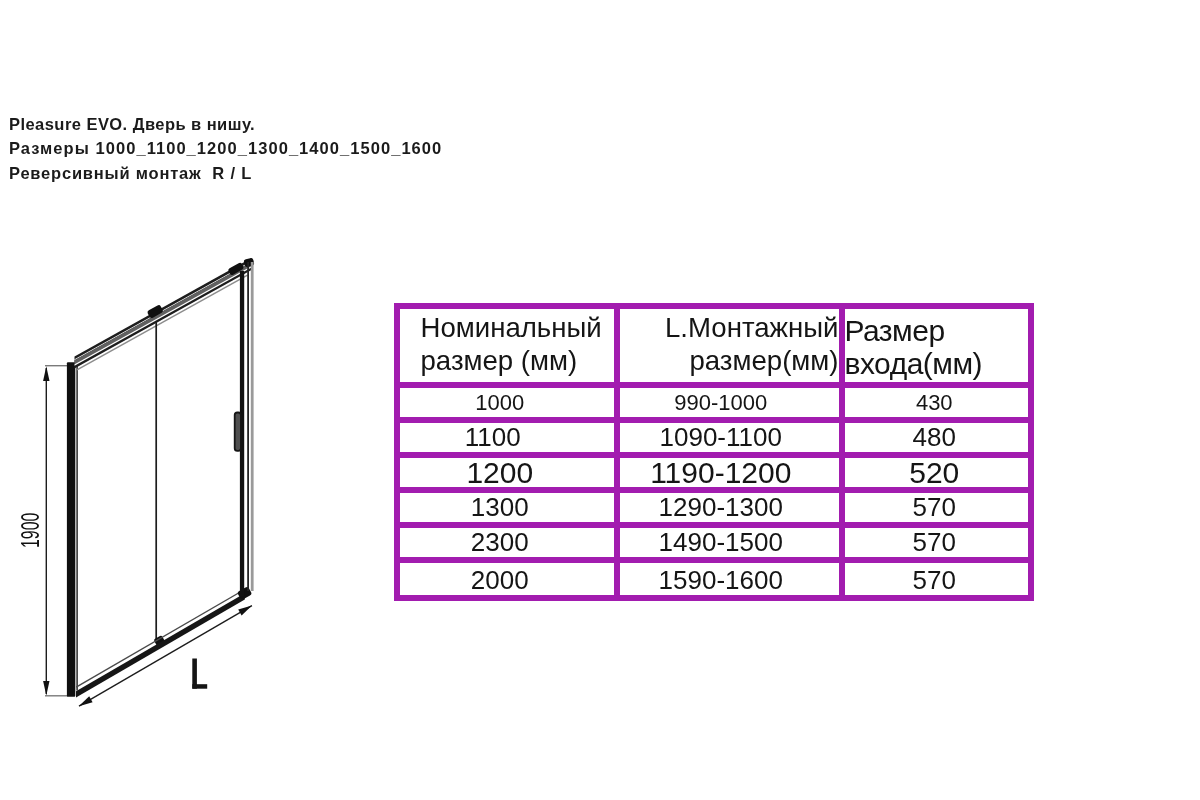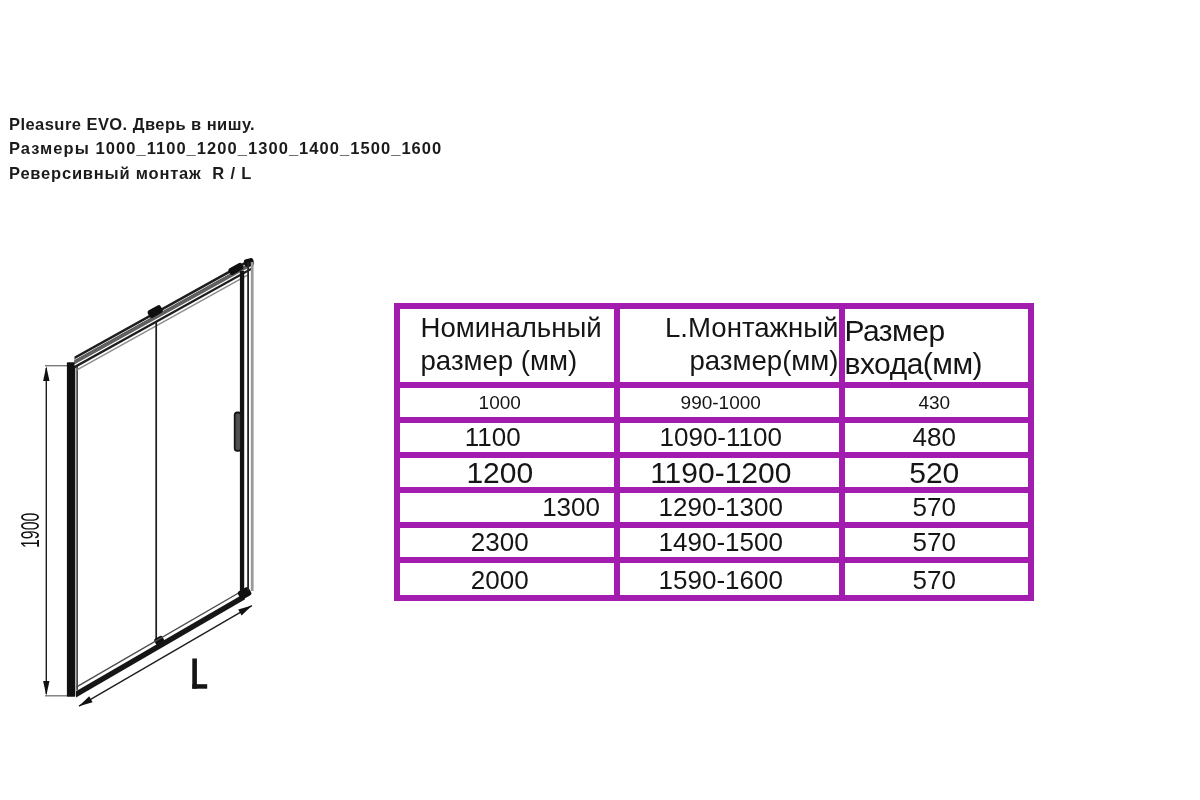--- a/index.html
+++ b/index.html
@@ -85,40 +85,40 @@
         <col style="width:189.5px">
       </colgroup>
   <tbody>
 
   <tr style="height:78.5px;">
     <td style="font-size:27.6px;line-height:32.8px;text-align:left;padding-left:21px;">Номинальный<br>размер (мм)</td>
     <td style="font-size:27.6px;line-height:32.8px;text-align:right;padding-left:26px;">L.Монтажный<br>размер(мм)</td>
     <td style="font-size:30px;letter-spacing:-0.5px;line-height:33px;padding-top:3px;text-align:left;">Размер<br>входа(мм)</td>
   </tr>
 
-  <tr style="height:29.85px;font-size:19px;line-height:29px;">
+  <tr style="height:29.85px;font-size:22px;line-height:29px;">
           <td style="padding-right:14px;">1000</td>
           <td style="padding-right:17px;">990-1000</td>
           <td style="padding-right:4px;">430</td>
         </tr>
 
   <tr style="height:29.85px;font-size:26px;line-height:29px;">
           <td style="padding-right:28px;">1100</td>
           <td style="padding-right:17px;">1090-1100</td>
           <td style="padding-right:4px;">480</td>
         </tr>
 
   <tr style="height:29.85px;font-size:30px;line-height:29px;">
           <td style="padding-right:14px;">1200</td>
           <td style="padding-right:17px;">1190-1200</td>
           <td style="padding-right:4px;">520</td>
         </tr>
 
   <tr style="height:29.85px;font-size:26px;line-height:29px;">
-          <td style="padding-right:14px;text-align:right;">1300</td>
+          <td style="padding-right:14px;">1300</td>
           <td style="padding-right:17px;margin-top:31px;">1290-1300</td>
           <td style="padding-right:4px;">570</td>
         </tr>
 
 
   <tr style="height:29.85px;font-size:26px;line-height:29px;">
           <td style="padding-right:14px;">2300</td>
           <td style="padding-right:17px;">1490-1500</td>
           <td style="padding-right:4px;">570</td>
         </tr>

